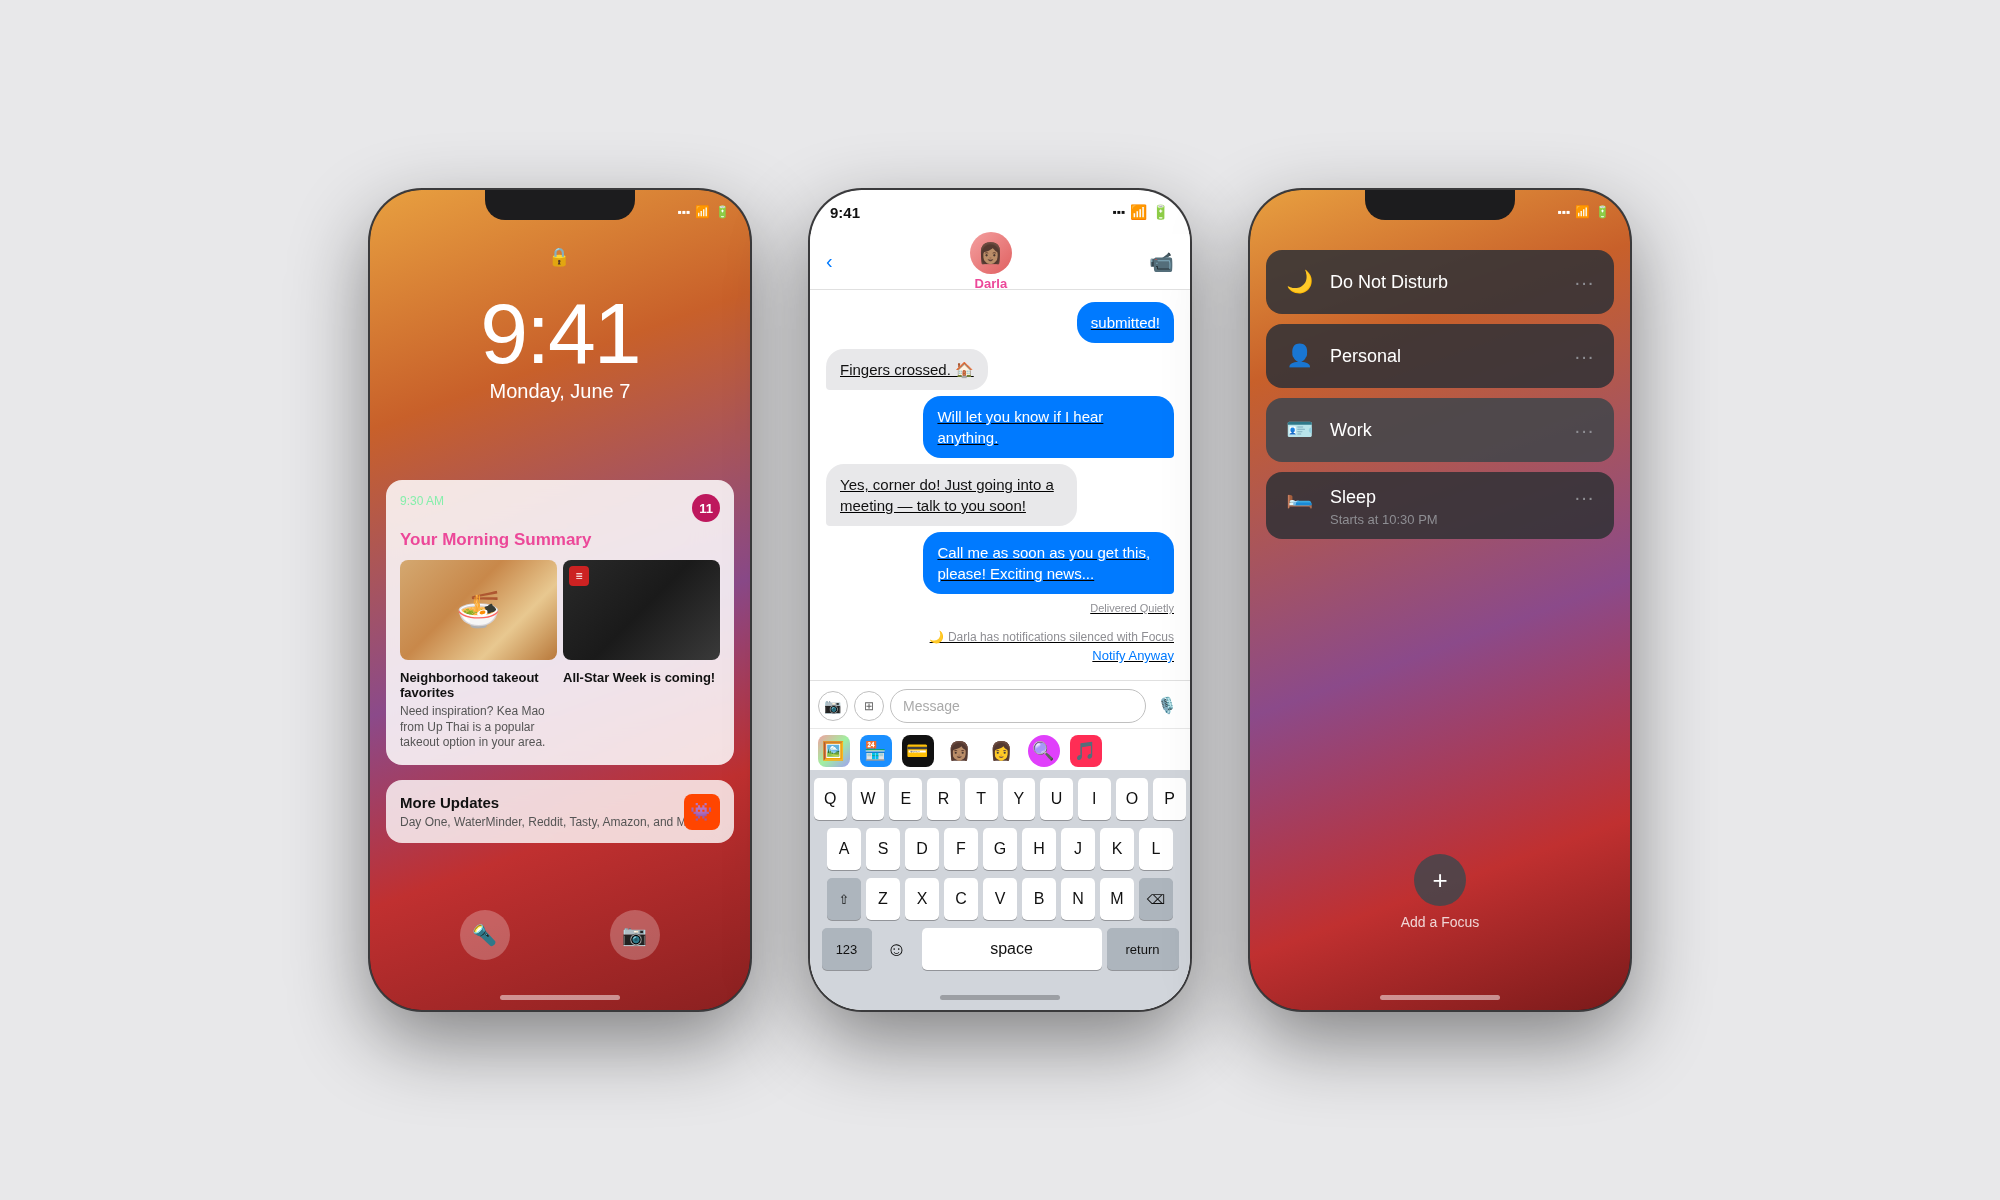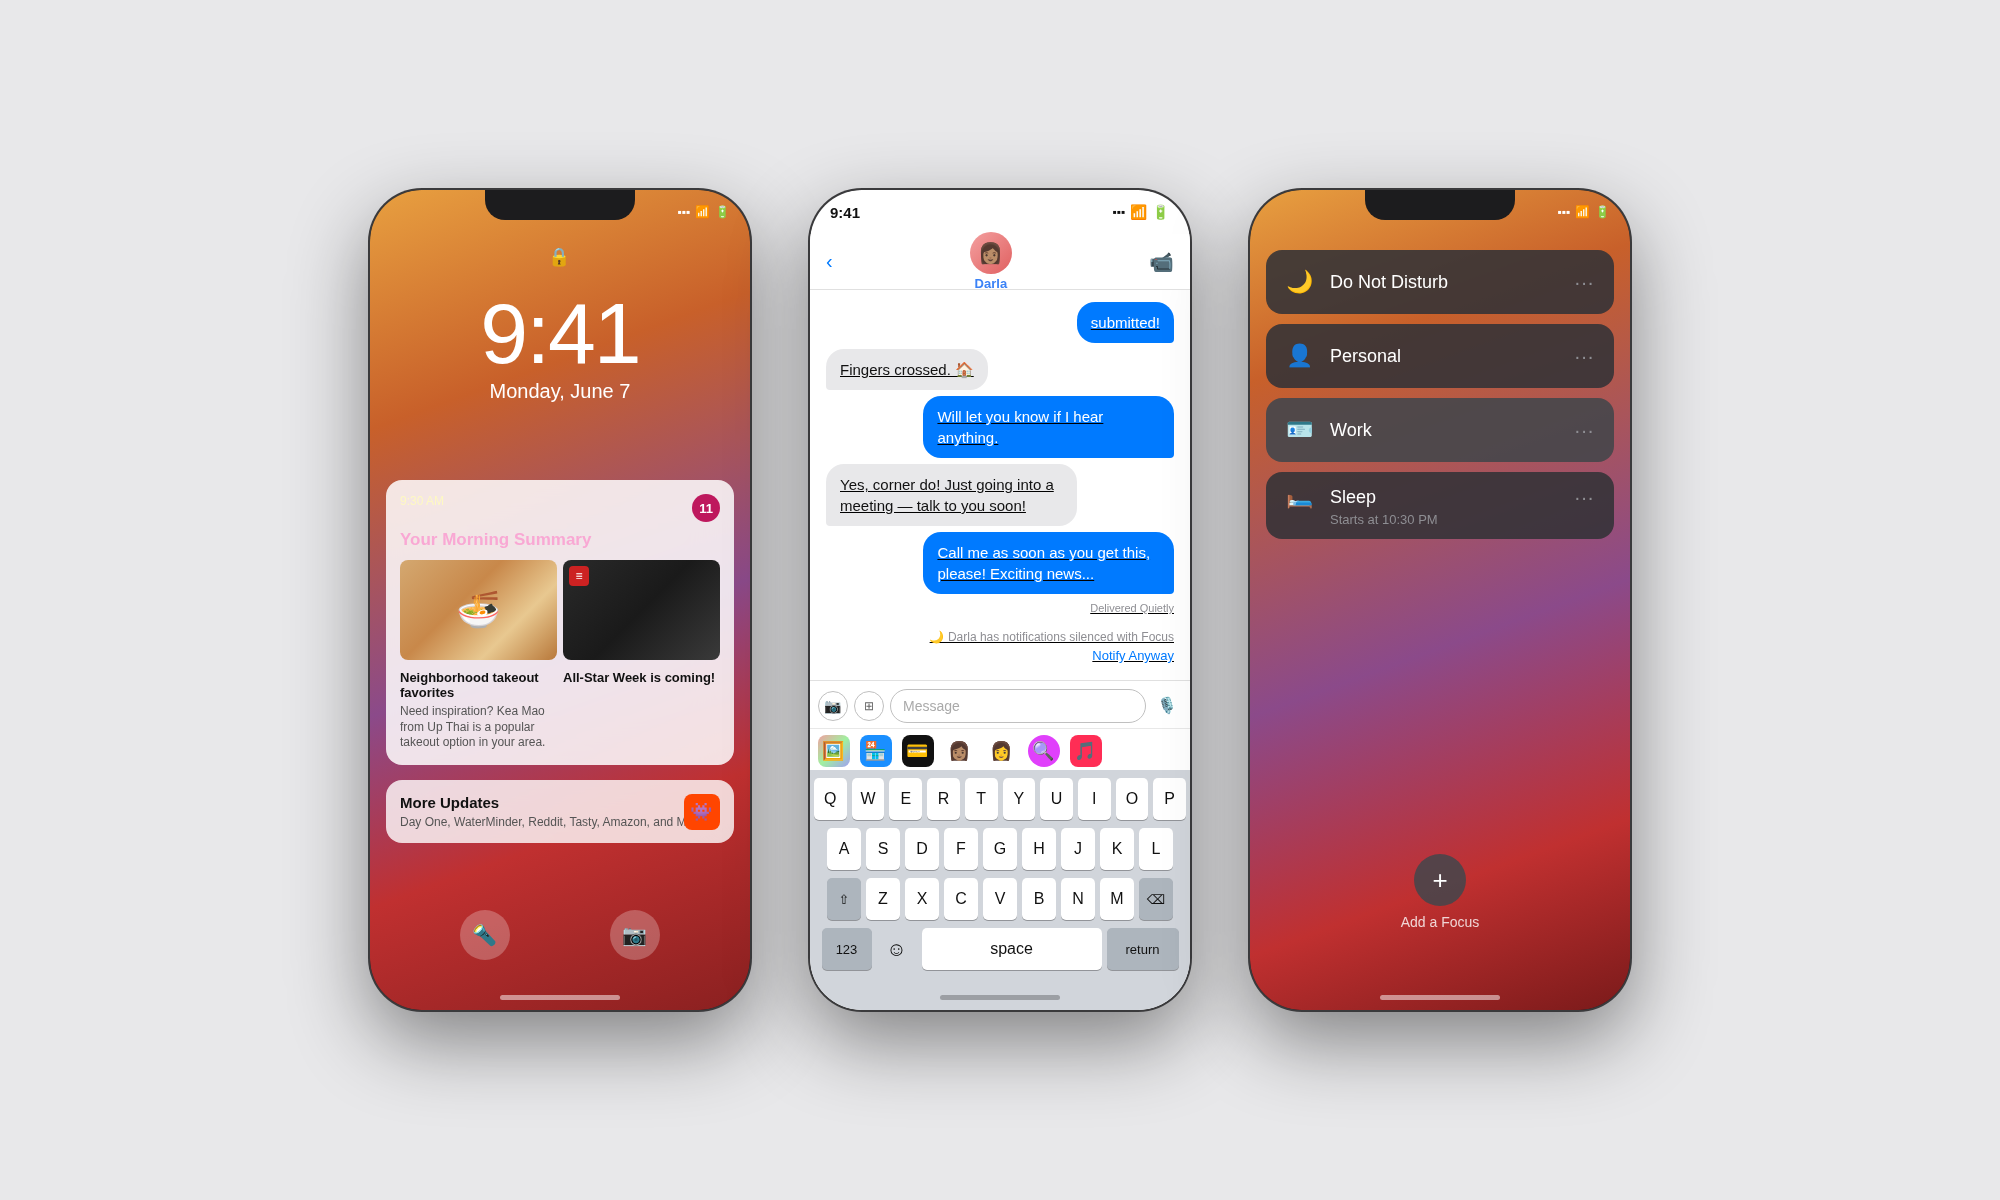--- a/index.html
+++ b/index.html
@@ -142,38 +142,38 @@
       padding: 14px;
     }
     .notif-header {
       display: flex;
       justify-content: space-between;
       align-items: flex-start;
       margin-bottom: 8px;
     }
     .notif-time {
       font-size: 12px;
-      color: #fef9c3;
+      color: #86efac;
     }
     .notif-badge {
       width: 28px;
       height: 28px;
       background: #be185d;
       border-radius: 50%;
       display: flex;
       align-items: center;
       justify-content: center;
       color: white;
       font-size: 13px;
       font-weight: 600;
     }
     .notif-title {
       font-size: 17px;
       font-weight: 700;
-      color: #f9a8d4;
+      color: #ec4899;
       margin-bottom: 10px;
     }
     .notif-images {
       display: flex;
       gap: 6px;
       margin-bottom: 10px;
     }
     .notif-img {
       flex: 1;
       height: 100px;
@@ -338,21 +338,21 @@
       border-radius: 50%;
       background: linear-gradient(135deg, #f4a0a0, #e06060);
       display: flex;
       align-items: center;
       justify-content: center;
       font-size: 20px;
     }
     .msg-contact-name {
       font-size: 13px;
       font-weight: 600;
-      color: #3b82f6;
+      color: #ec4899;
     }
     .msg-video {
       color: #007AFF;
       font-size: 20px;
     }
 
     
     .messages-area {
       position: absolute;
       top: 100px;

